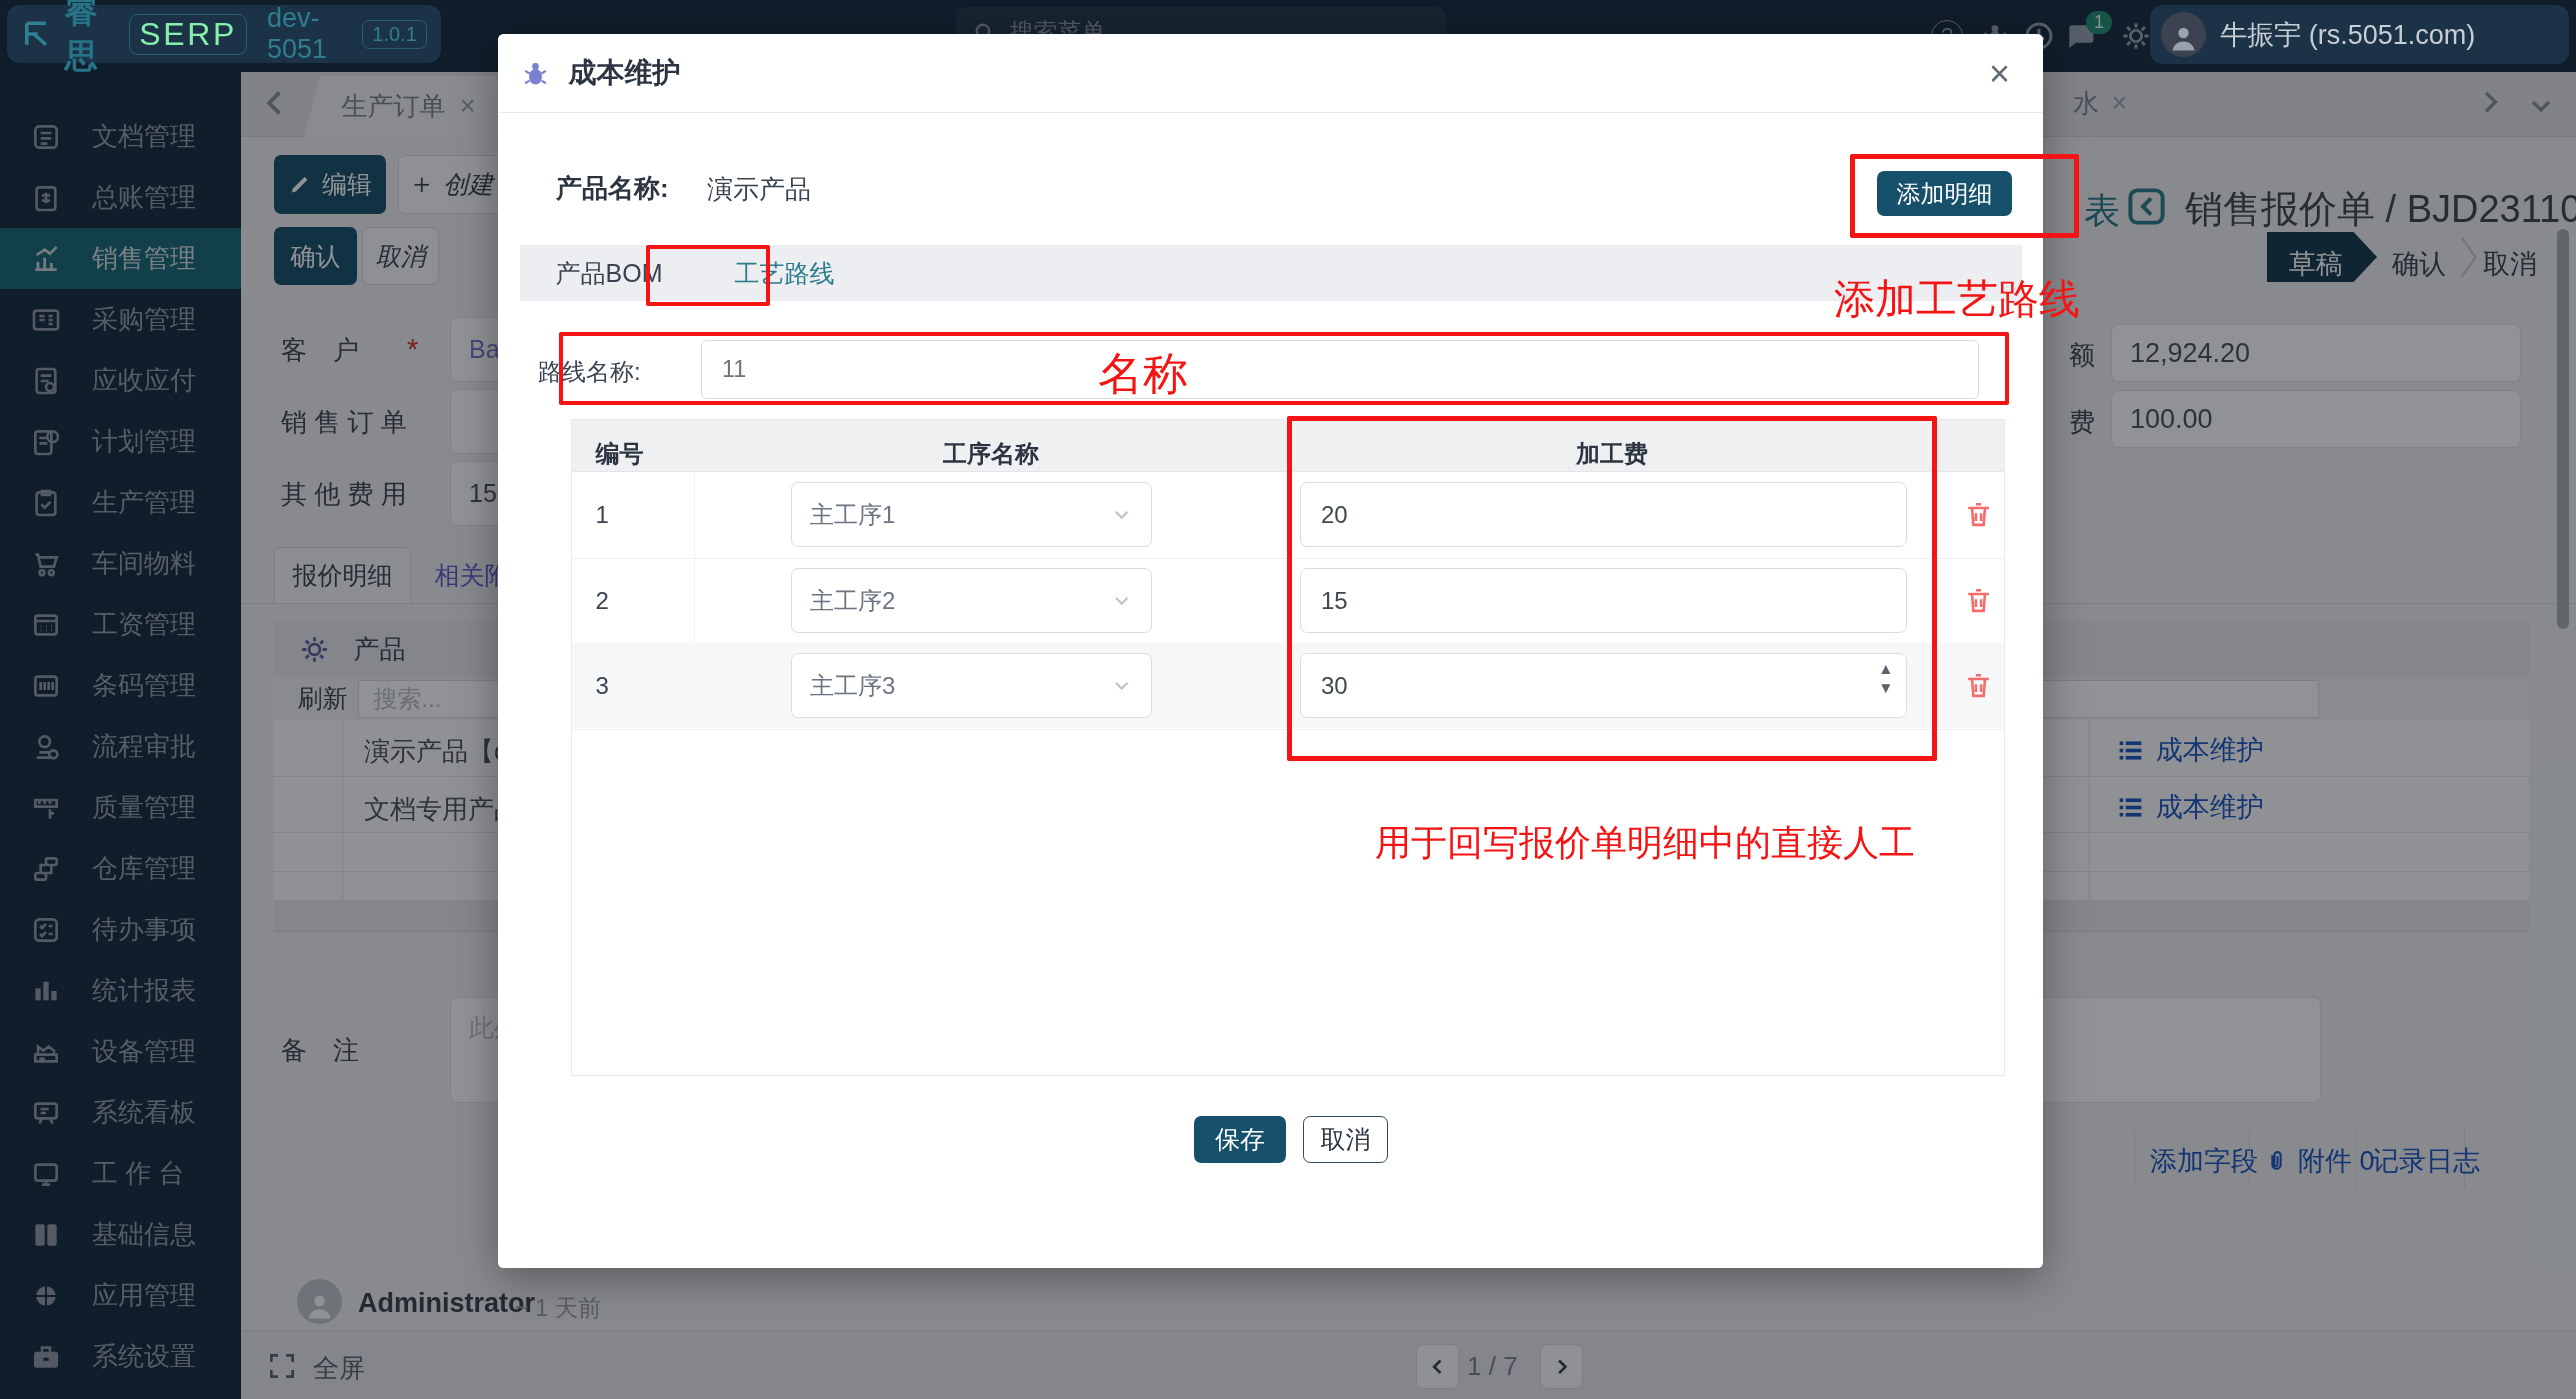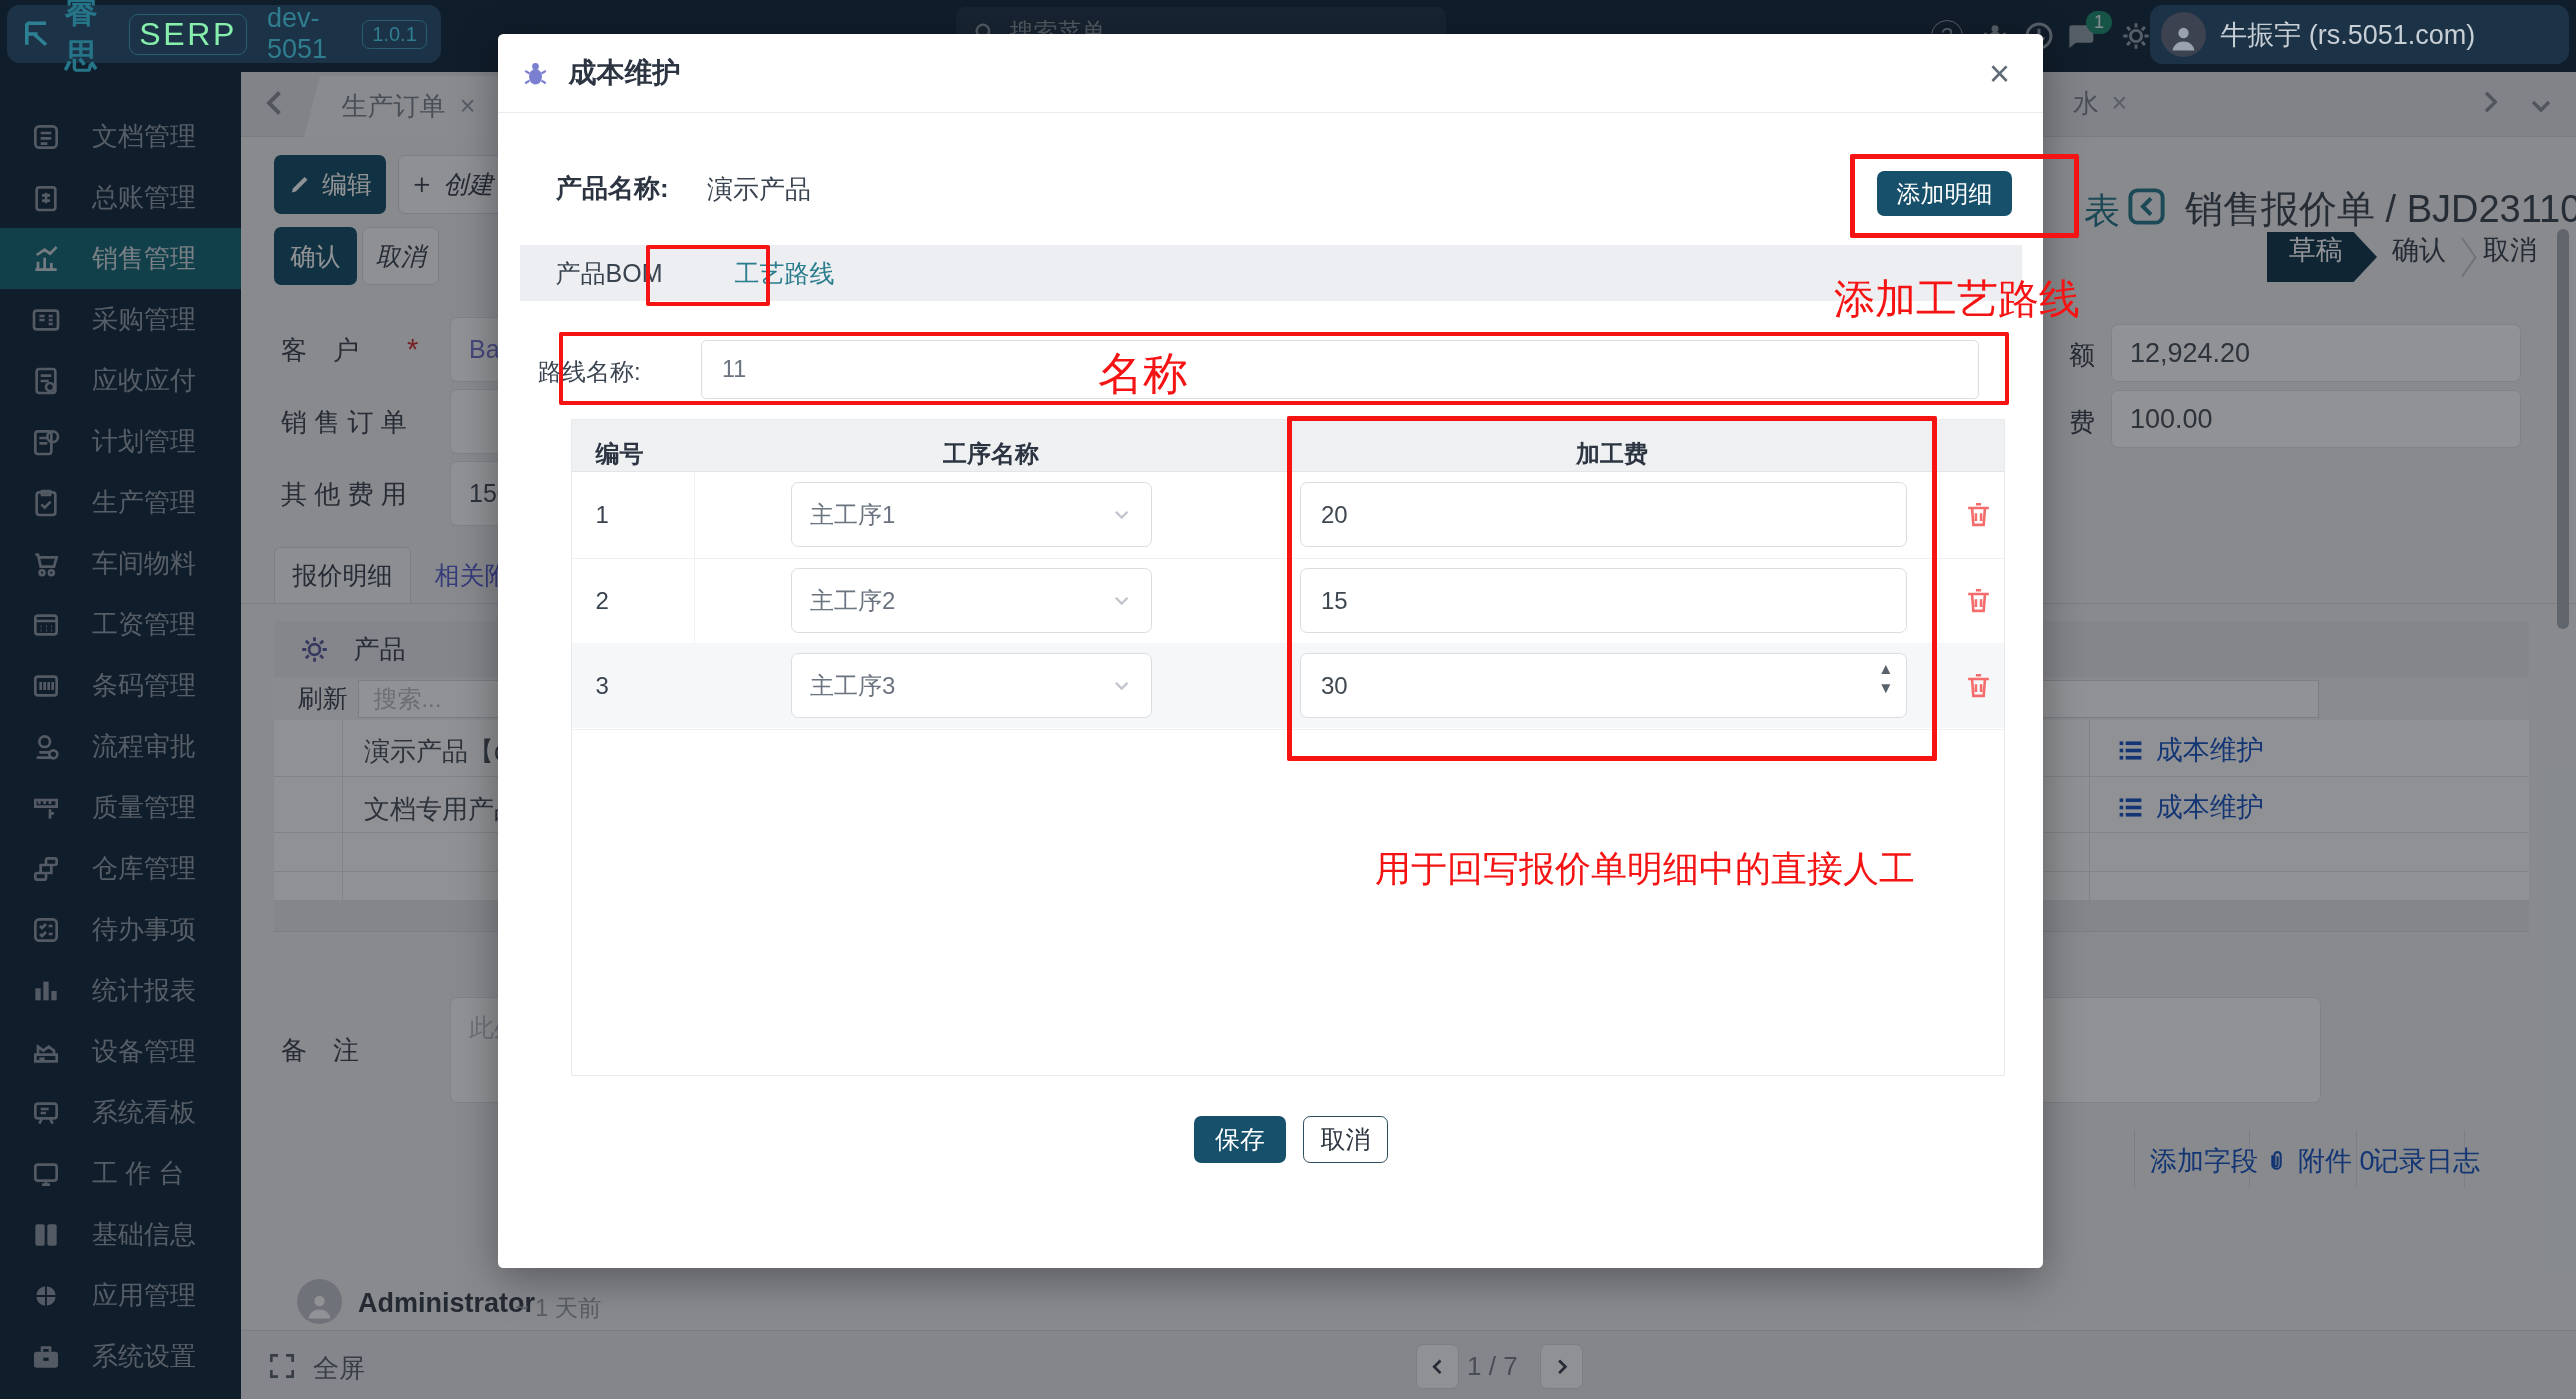--- a/index.html
+++ b/index.html
@@ -73,21 +73,21 @@
   .note-area{position:absolute;left:450px;top:997px;width:1871px;height:106px;background:#fff;border:0.9px solid #dfe2e6;border-radius:7.2px;color:#c0c5cb;font-size:25px;padding:12.6px 18px;}
   .author-avatar{position:absolute;left:297px;top:1279px;width:45px;height:45px;border-radius:50%;background:#c2c6cc;color:#fff;display:flex;align-items:center;justify-content:center;overflow:hidden;}
   .author-avatar svg{width:31px;height:31px;margin-top:7.2px;}
   .author-name{position:absolute;left:358px;top:1288px;font-weight:700;color:#3a414b;font-size:27px;}
   .author-time{position:absolute;left:515px;top:1292px;color:#9aa1a8;font-size:23.4px;}
 
   
   .bc-back{position:absolute;left:2084px;top:187px;color:#2b7a8c;font-size:36px;}
   .bc-backicon{position:absolute;left:2125px;top:185px;width:43px;height:43px;color:#2b7a8c;}
   .bc-title{position:absolute;left:2185px;top:184px;color:#3f4750;font-size:38px;white-space:nowrap;}
-  .step{position:absolute;top:232px;height:50px;display:flex;align-items:flex-start;justify-content:center;font-size:27px;}
+  .step{position:absolute;top:232px;height:50px;display:flex;align-items:flex-end;justify-content:center;font-size:27px;}
   .step1{left:2267px;width:110px;background:#14394f;color:#fff;clip-path:polygon(0 0,calc(100% - 23.4px) 0,100% 50%,calc(100% - 23.4px) 100%,0 100%);padding-right:12.6px;}
   .step2{left:2383px;width:72px;color:#3a4450;}
   .step3{left:2474px;width:72px;color:#3a4450;}
   .stepchev{position:absolute;top:234px;width:23.4px;height:47px;color:#c4c8ce;}
   .rlabel{position:absolute;left:2069px;color:#3f4650;font-size:26px;}
   .rlink{position:absolute;display:flex;align-items:center;gap:10.8px;color:#1b57c2;font-size:27px;}
   .rlink svg{width:29px;height:29px;}
   .blink{position:absolute;display:flex;align-items:center;gap:9px;color:#1b57c2;font-size:27px;}
   .bsep{position:absolute;width:0.9px;background:#d8dbe0;top:1130px;height:58px;}
   .scrollbar{position:absolute;left:2557px;top:229px;width:11.7px;height:400px;background:#a7acb3;border-radius:6.3px;}
@@ -136,21 +136,21 @@
 
   
   .ann{z-index:150;}
   .ann-box{position:absolute;border:5.4px solid #f51313;border-radius:1.8px;}
   .ann-text{position:absolute;color:#f51313;white-space:nowrap;}
   .ann-addbox{left:1850px;top:154px;width:229px;height:84px;}
   .ann-addroute{left:1834px;top:272px;font-size:41px;}
   .ann-routebox{left:559px;top:332px;width:1450px;height:73px;border-width:4.5px;}
   .ann-name{left:1098px;top:344px;font-size:45px;}
   .ann-feebox{left:1287px;top:416px;width:650px;height:345px;}
-  .ann-note{left:1375px;top:819px;font-size:36px;margin-top:26px;}
+  .ann-note{left:1375px;top:819px;font-size:36px;}
   .ann-tabbox{left:646px;top:245px;width:124px;height:61px;border-width:4.5px;}
 </style>
 </head>
 <body>
 
 <div class="stage">
 
   <div class="topbar">
     <div class="search-box">
       <svg width="25" height="25" viewBox="0 0 24 24" fill="none" stroke="#8b97a1" stroke-width="2.4">

